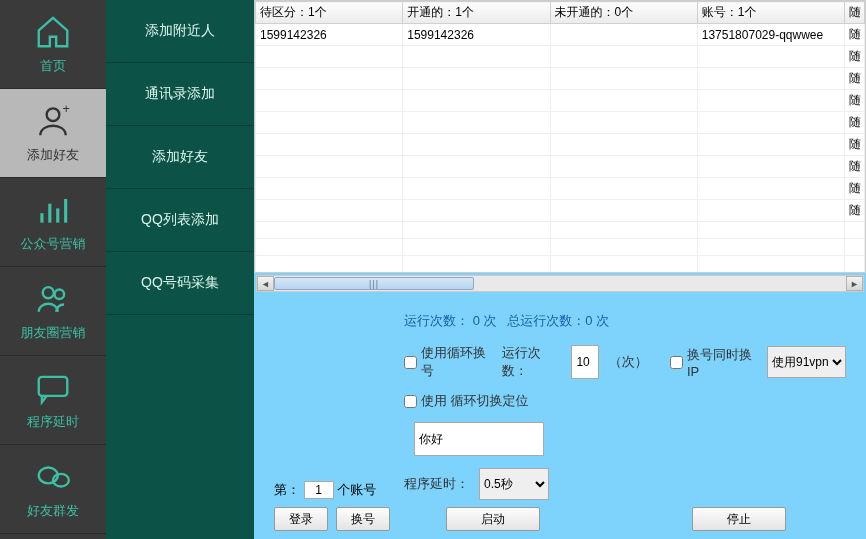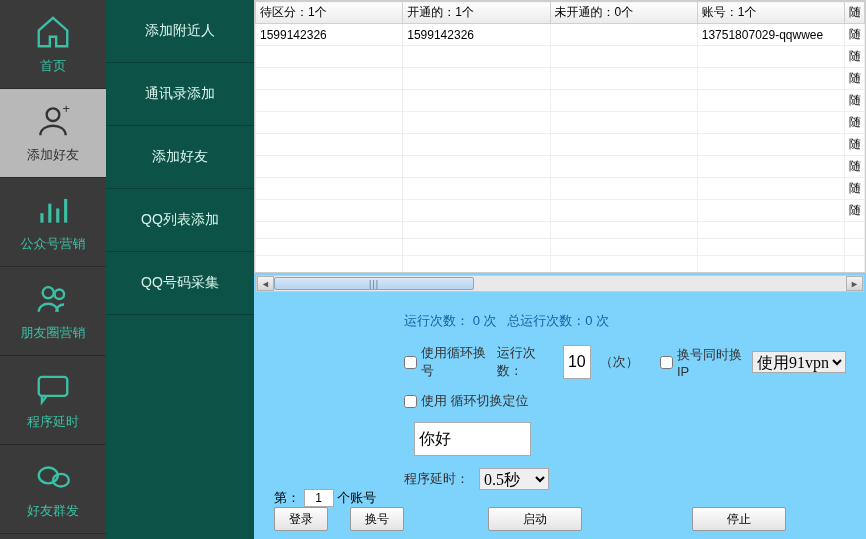--- a/index.html
+++ b/index.html
@@ -27,28 +27,28 @@
     .scrollbar-track { flex: 1; height: 15px; background: #e9e9e9; position: relative; }
     .scrollbar-thumb { position: absolute; left: 0; width: 35%; height: 13px; top: 1px; background: linear-gradient(#d8e7f6, #b8d4ef); border: 1px solid #8aa8c8; border-radius: 2px; }
     .scrollbar-grip { position: absolute; left: 50%; top: 50%; transform: translate(-50%, -50%); color: #5a7a9a; font-size: 9px; letter-spacing: 1px; }
     .scroll-arrow { width: 17px; height: 15px; background: linear-gradient(#f3f3f3,#d6d6d6); border: 1px solid #b3b3b3; display: flex; align-items: center; justify-content: center; font-size: 9px; color: #555; }
     
     .controls { flex: 1; padding: 18px 20px 10px 20px; position: relative; }
     .stats-line { color: #1a5fa5; font-size: 13px; margin-left: 130px; margin-bottom: 14px; }
     .row { display: flex; align-items: center; margin-bottom: 12px; margin-left: 130px; font-size: 13px; color: #333; }
     .row label { display: flex; align-items: center; }
     .row input[type=checkbox] { margin-right: 4px; width: 13px; height: 13px; }
-    .row input[type=text] { border: 1px solid #aaa; height: 20px; padding: 16px 4px; font-size: 16px; }
-    .row select { border: 1px solid #aaa; height: 22px; font-size: 16px; background: #efefef; font-family: Liberation Serif, serif; }
+    .row input[type=text] { border: 1px solid #aaa; height: 20px; padding: 16px 4px; font-size: 12px; }
+    .row select { border: 1px solid #aaa; height: 32px; font-size: 12px; background: #efefef; }
     .gap { display: inline-block; width: 10px; }
     
     .bottom { position: absolute; bottom: 8px; left: 20px; right: 20px; }
-    .bottom-row1 { margin-bottom: 0; font-size: 13px; }
+    .bottom-row1 { margin-bottom: 8px; font-size: 13px; }
     .bottom-row1 input { width: 30px; border: 1px solid #aaa; height: 18px; text-align: center; font-size: 12px; }
-    .bottom-row2 { display: flex; align-items: center; gap: 22px; }
+    .bottom-row2 { display: flex; align-items: center; gap: 8px; }
     .btn { background: linear-gradient(#fdfdfd, #e4e4e4); border: 1px solid #999; border-radius: 2px; height: 24px; padding: 0 14px; font-size: 12px; cursor: pointer; }
     .btn-wide { padding: 0 34px; }
     .spacer { flex: 1; }
     .stop-wrap { margin-right: 60px; }
   </style>
 </head>
 <body>
 
 <div class="app">
   <div class="sidebar-main">
@@ -266,21 +266,21 @@
 
       <div class="row">
         <label>
           <input type="checkbox" style="">
           <span>使用 循环切换定位</span>
         </label>
       </div>
 
       <div class="row">
         <span class="gap"></span>
-        <input type="text" style="width: 117px;" value="你好">
+        <input type="text" style="width: 130px;" value="你好">
       </div>
 
       <div class="row">
         <span>程序延时：</span>
         <span class="gap"></span>
         <select style="width:70px">
           <option>0.5秒</option>
         </select>
       </div>
 

